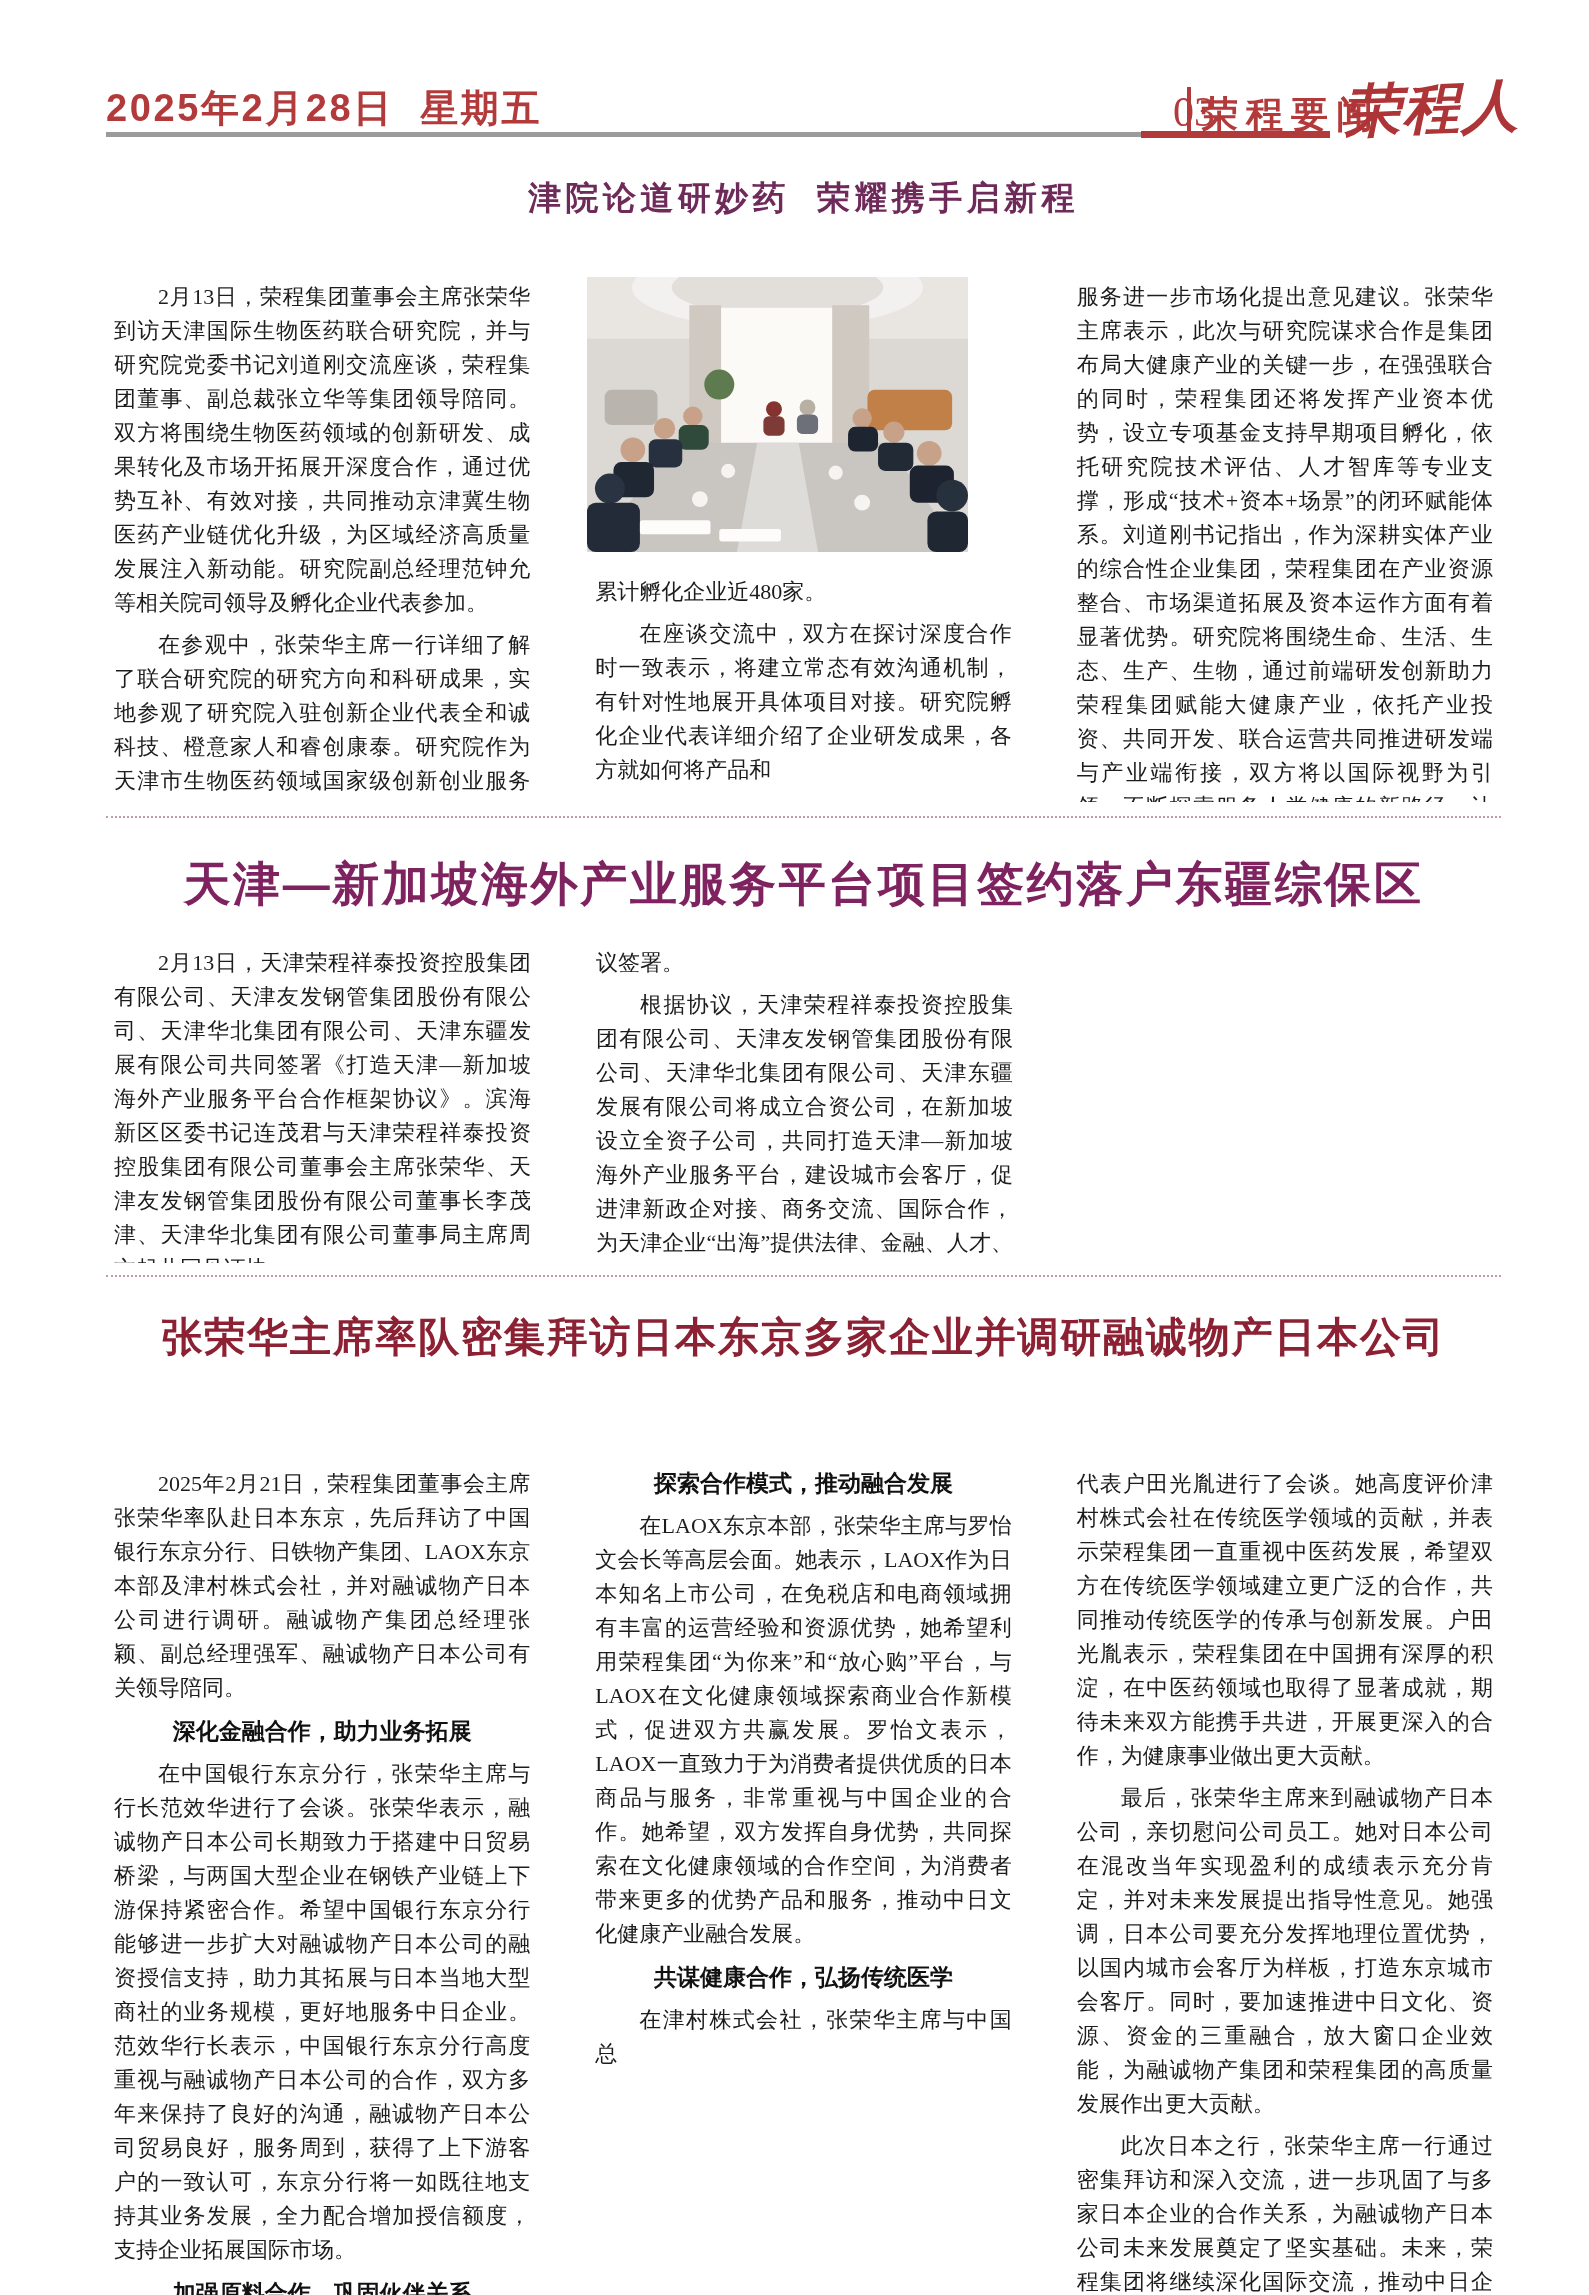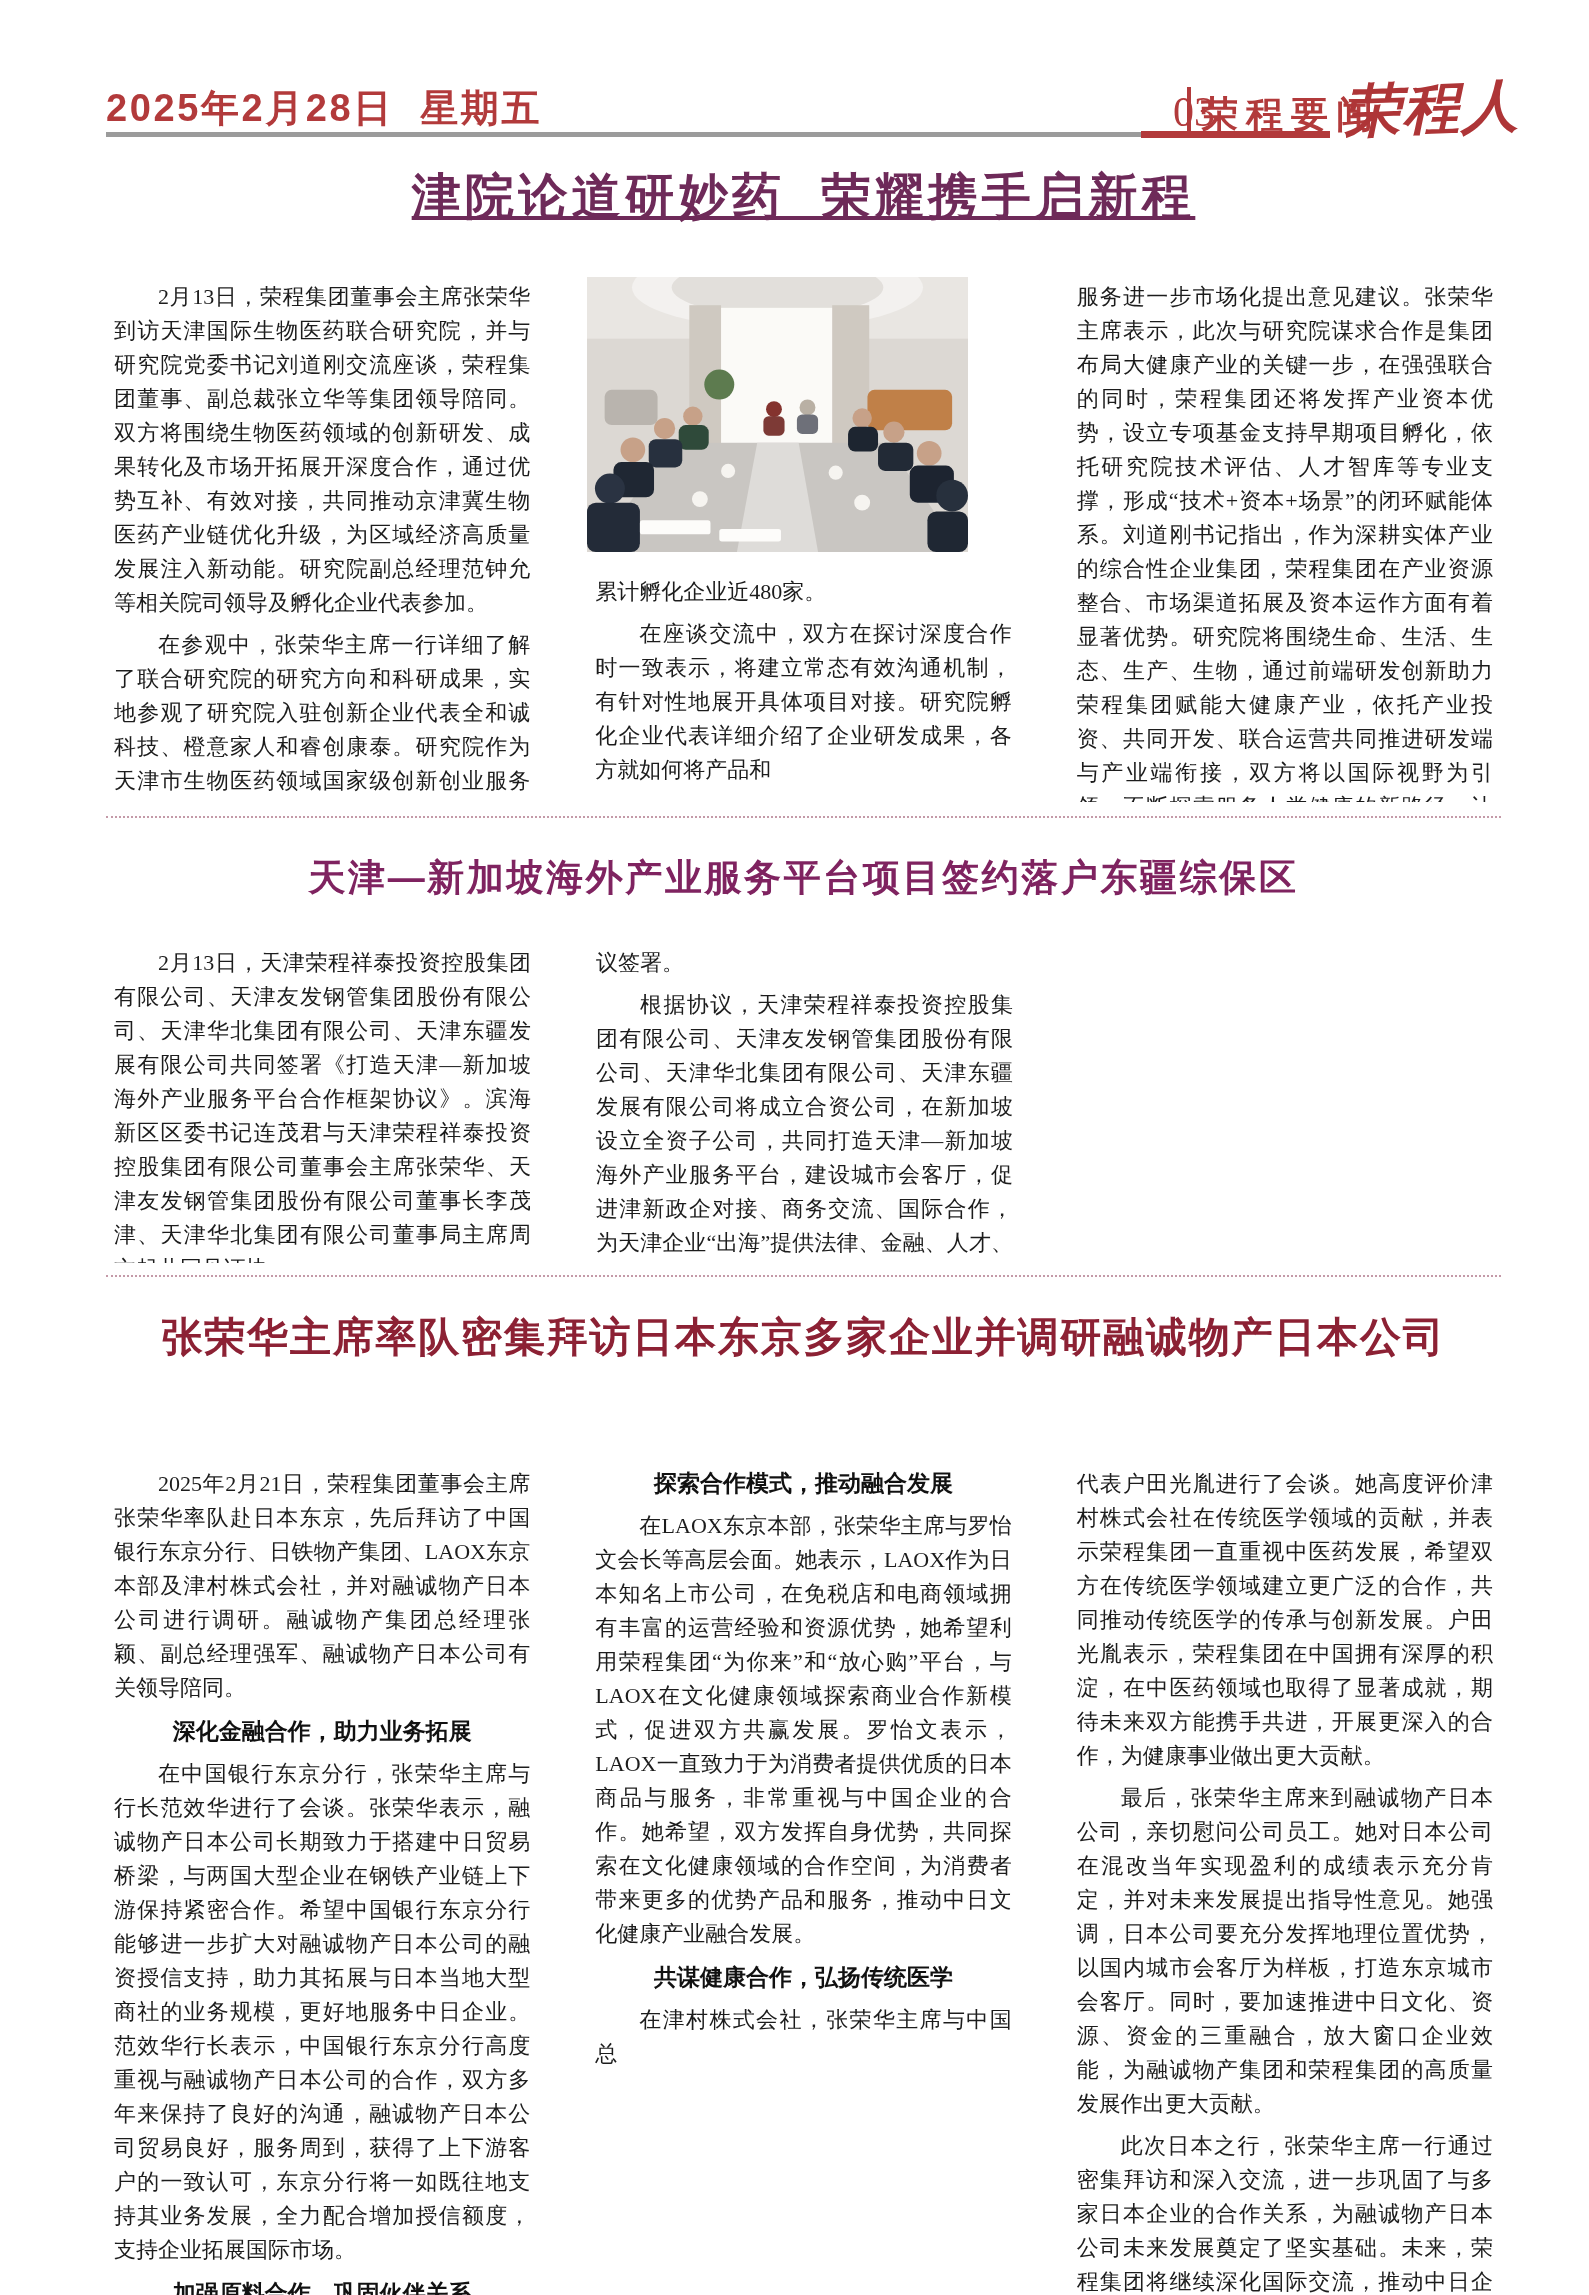--- a/index.html
+++ b/index.html
@@ -41,22 +41,22 @@
     font-family:"Liberation Serif",serif;font-style:italic;font-weight:700;
     font-size:57px;letter-spacing:1.8px;color:#ae3537;transform:rotate(-2deg);
     text-align:right;
   }
   
   .art-title{
     position:absolute;left:106px;width:1395px;text-align:center;
     font-family:"Liberation Sans","DejaVu Sans",sans-serif;font-weight:700;
     white-space:pre;
   }
-  #t1{top:164px;font-size:49px;letter-spacing:4.4px;color:var(--title-article1);text-decoration:underline;}
-  #t2{top:853px;font-size:37px;letter-spacing:2.6px;color:var(--title-article2);}
+  #t1{top:176px;font-size:33px;letter-spacing:4.4px;color:var(--title-article1);}
+  #t2{top:853px;font-size:47px;letter-spacing:2.6px;color:var(--title-article2);}
   #t3{top:1310px;font-size:41px;letter-spacing:1.8px;color:var(--title-article3);}
   
   .art-body{position:absolute;left:106px;width:1395px;display:flex;gap:49px;}
   #b1{top:272px;height:530px;}
   #b2{top:938px;height:325px;}
   #b3{top:1459px;height:853px;}
   .col{width:433px;overflow:hidden;}
   .p{
     margin:8px;font-size:22px;line-height:34px;text-align:justify;
     text-indent:2em;

